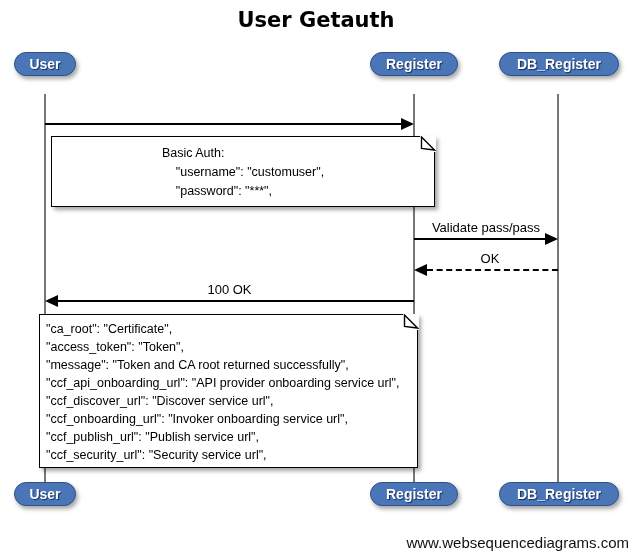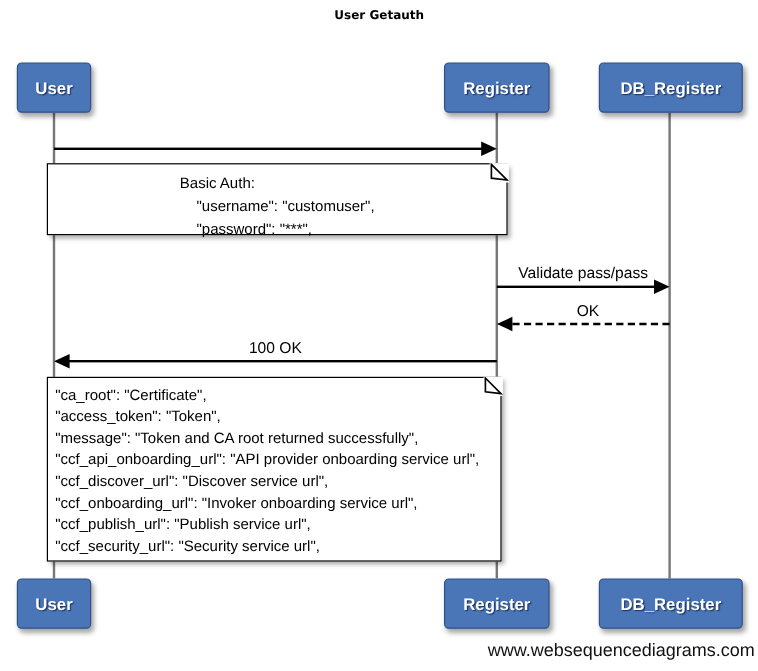--- a/index.html
+++ b/index.html
@@ -10,30 +10,30 @@
     height: 559px;
     background: #ffffff;
     font-family: "Liberation Sans", sans-serif;
     color: #000;
     overflow: hidden;
   }
   .title {
     position: absolute;
     left: 0; top: 8px; width: 632px;
     text-align: center;
-    font-size: 10px;
+    font-size: 21px;
     font-weight: bold;
     font-family: "DejaVu Sans", "Liberation Sans", sans-serif;
   }
   .actor {
     position: absolute;
-    height: 42px;
+    height: 24px;
     background: #4a76b8;
     border: 1px solid #2f5186;
-    border-radius: 4px;
+    border-radius: 16px;
     box-shadow: 2px 3px 4px rgba(0,0,0,0.35);
     display: flex;
     align-items: center;
     justify-content: center;
     color: #ffffff;
     font-size: 14px;
     font-weight: bold;
     text-shadow: 1px 1px 1px rgba(10,30,70,0.8);
   }
   .lifeline {
@@ -117,21 +117,21 @@
   <div class="actor" style="left:370px; top:52px; width:88px;">
     <span>Register</span>
   </div>
   <div class="actor" style="left:499px; top:52px; width:120px;">
     <span>DB_Register</span>
   </div>
 
   <div class="msg-line" style="left:45px; top:123px; width:358px;"></div>
   <div class="head right" style="left:401px; top:118px;"></div>
 
-  <div class="note" style="left:39px; top:136px; width:384px; height:60px;">
+  <div class="note" style="left:51px; top:136px; width:384px; height:71px;">
     <svg class="fold" width="16" height="16" viewBox="0 0 16 16">
       <path d="M0 0 L16 0 L16 16 Z" fill="#ffffff" stroke="#ffffff" stroke-width="4"></path>
       <path d="M1.5 1 L14.5 14 L1.5 12.5 Z" fill="#ffffff" stroke="#000000" stroke-width="1.4" stroke-linejoin="miter"></path>
     </svg>
     <div class="note-body-center">
       <div>
         <div class="note-line">Basic Auth:</div>
         <div class="note-line">    "username": "customuser",</div>
         <div class="note-line">    "password": "***",</div>
       </div>

